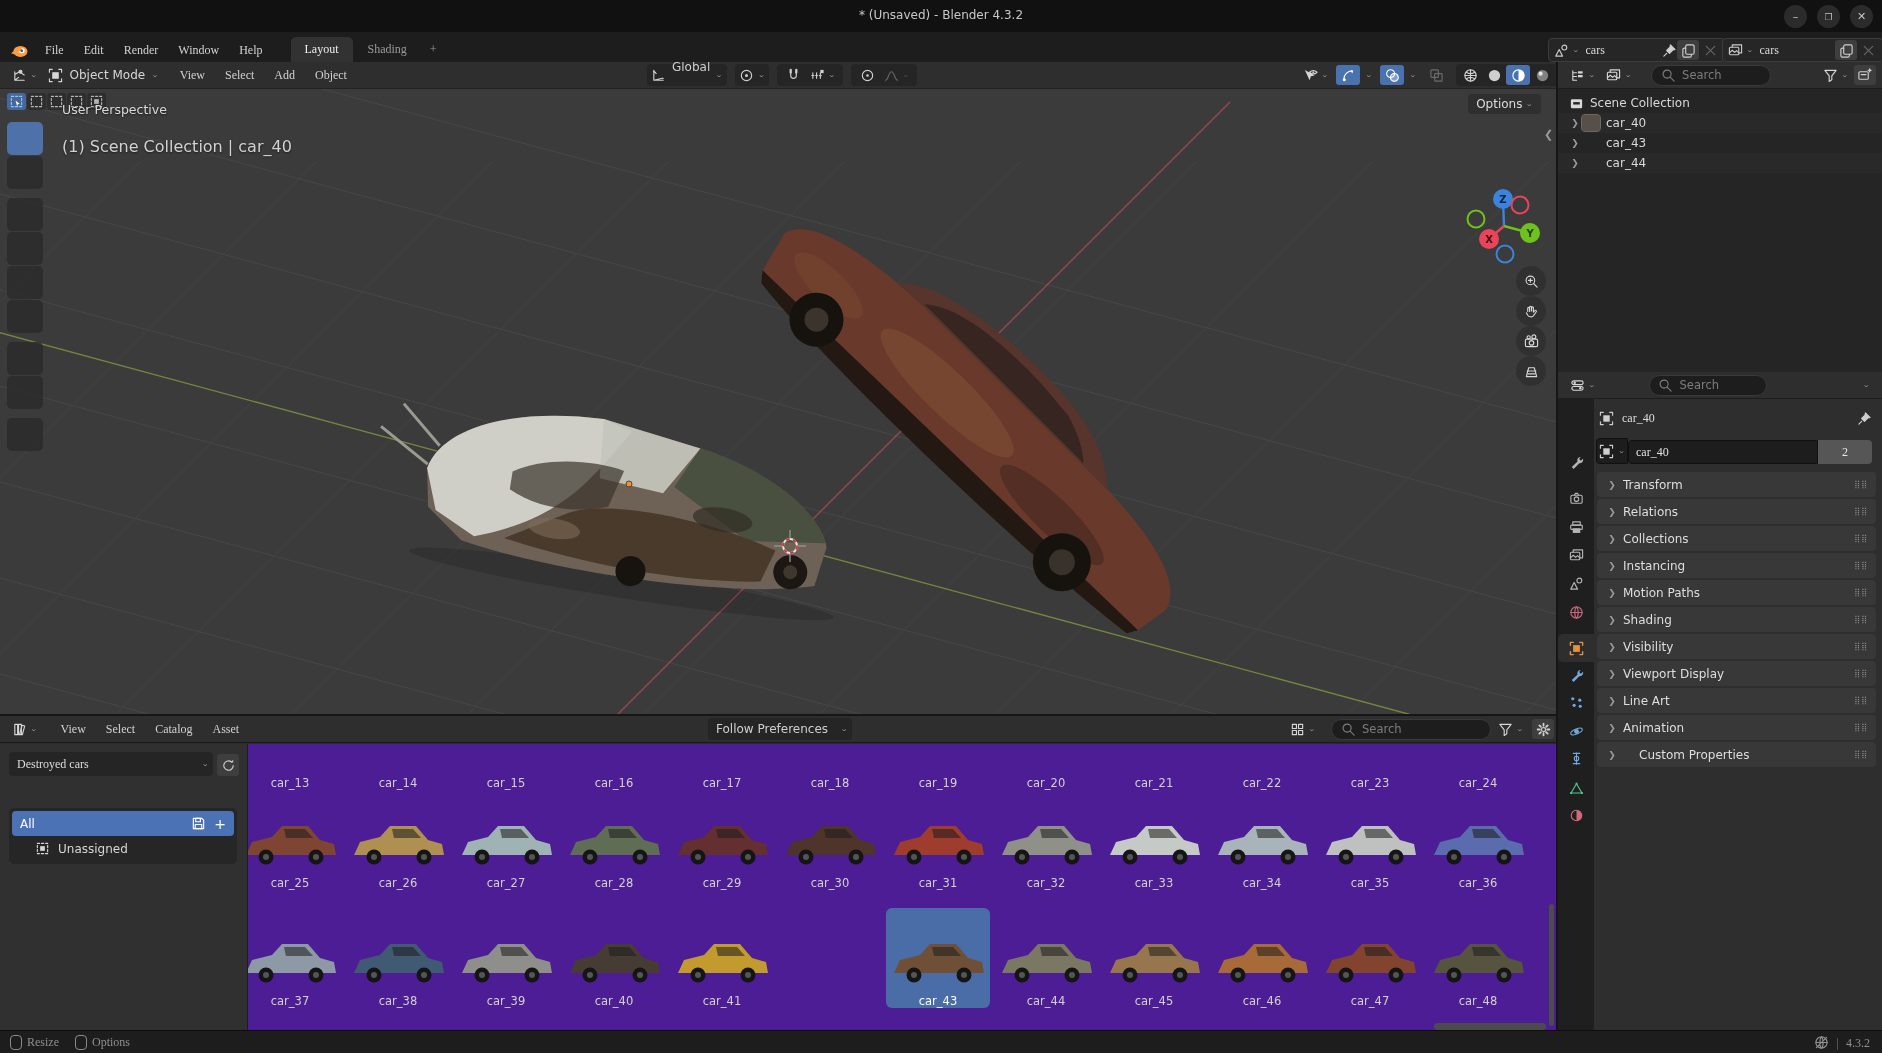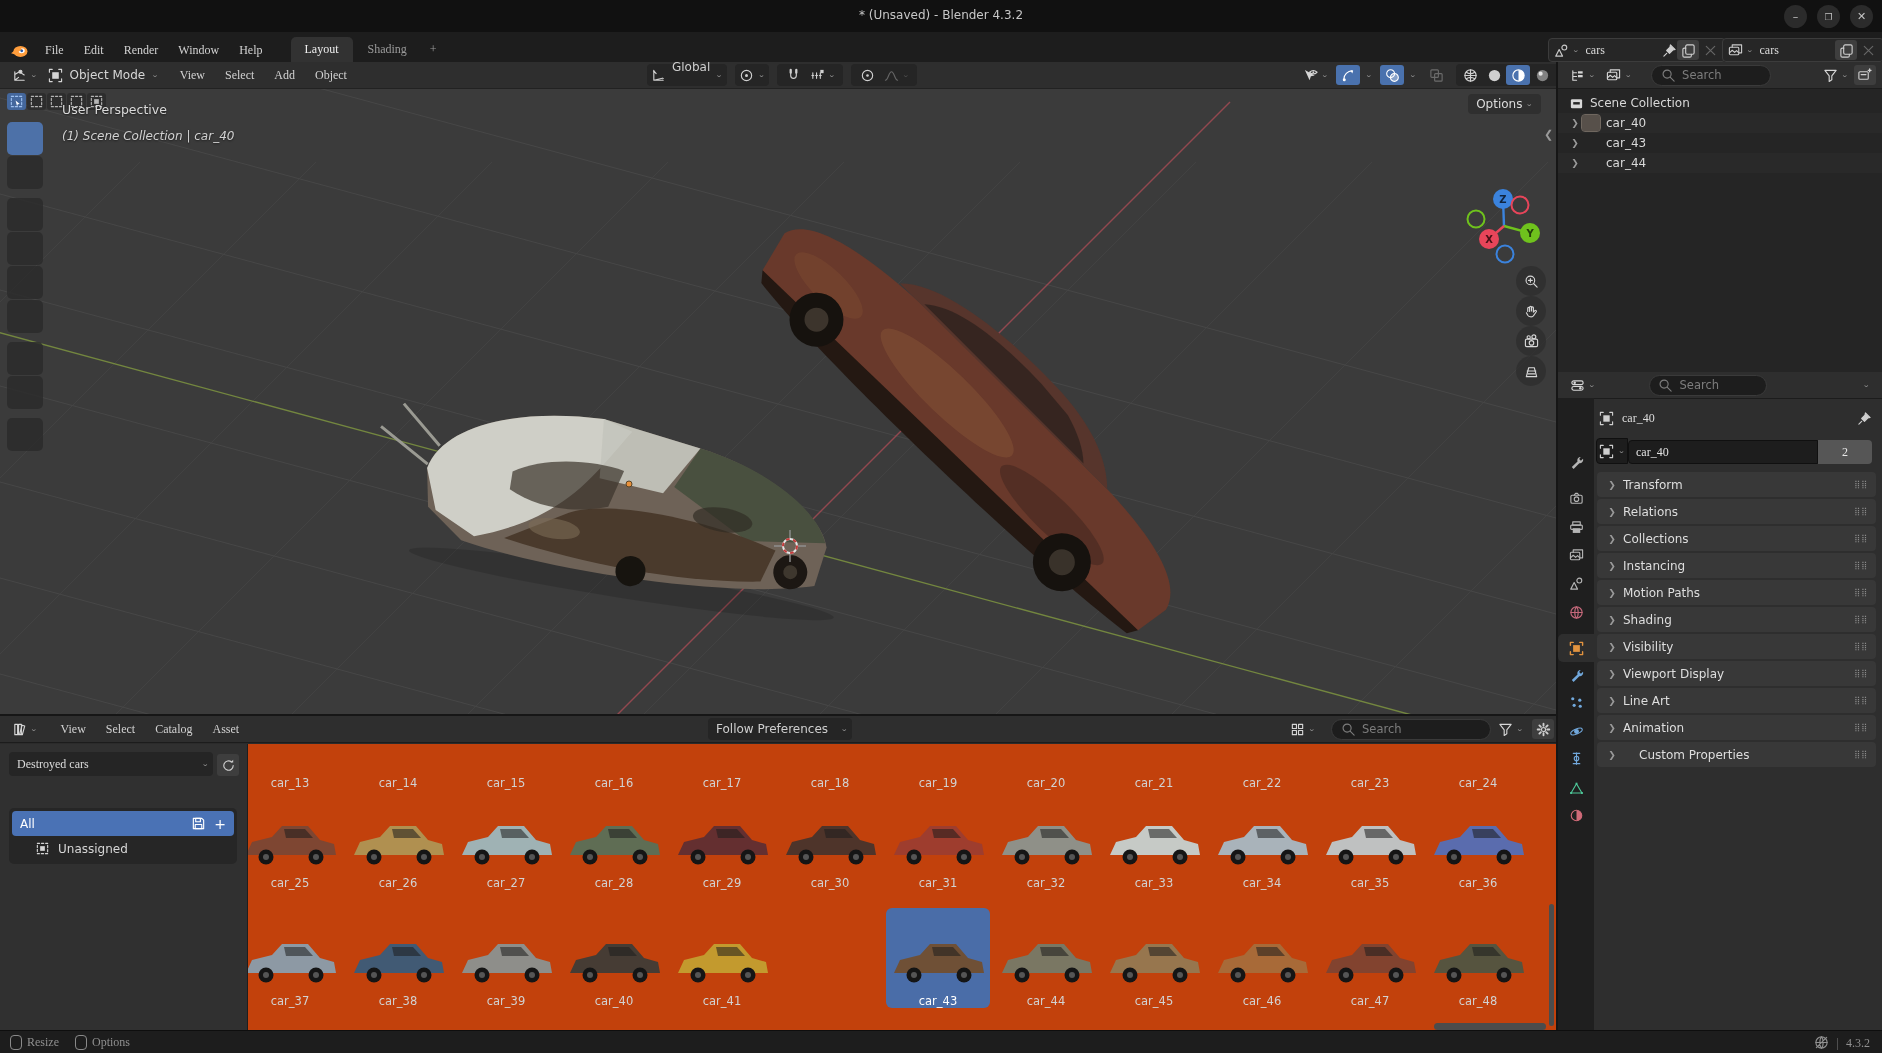--- a/index.html
+++ b/index.html
@@ -35,21 +35,21 @@
   .tglbtn.on{background:#4a72ae;color:#fff;}
   #vp-toolbar{position:absolute;left:7px;top:60px;width:38px;z-index:4;}
   .toolbtn{width:36px;height:33px;margin-bottom:1px;background:#2c2c2cd9;border-radius:5px;display:flex;align-items:center;justify-content:center;color:#c9c9c9;}
   .toolbtn.active{background:#4d71a8;color:#fff;}
   .toolbtn.gap{margin-top:9px;}
   #select-modes{position:absolute;left:7px;top:31px;display:flex;z-index:4;}
   .selmode{width:19px;height:17px;border-radius:3px;margin-right:1px;background:#2c2c2cd9;display:flex;align-items:center;justify-content:center;color:#b5b5b5;}
   .selmode.on{background:#44679c;color:#fff;}
   #vp-text{position:absolute;left:62px;top:40px;z-index:4;color:#dadada;text-shadow:0 1px 2px #0008;}
   #vp-text .l1{font-size:12.5px;}
-  #vp-text .l2{font-size:12px;margin-top:12px;color:#d2d2d2;font-style:italic;}
+  #vp-text .l2{font-size:16px;margin-top:20px;color:#d2d2d2;}
   #options-btn{position:absolute;right:15px;top:32px;background:#2c2c2cc9;border-radius:4px;padding:3px 8px;color:#dcdcdc;z-index:4;display:flex;align-items:center;}
   #gizmo{position:absolute;left:1458px;top:116px;z-index:4;}
   .navball{position:absolute;border-radius:50%;background:#2e2e2ec9;display:flex;align-items:center;justify-content:center;color:#d8d8d8;z-index:4;}
   #collapse-arrow{position:absolute;left:1544px;top:66px;color:#9a9a9a;font-size:11px;z-index:4;}
   
   #outliner{left:1558px;top:62px;width:324px;height:310px;background:#252525;}
   .ed-header{height:26px;background:#2e2e2e;border-bottom:1px solid #1c1c1c;display:flex;align-items:center;}
   .searchbox{background:#1d1d1d;border:1px solid #3a3a3a;border-radius:11px;height:19px;display:flex;align-items:center;color:#7d7d7d;padding:0 8px;}
   .searchbox span{margin-left:6px;font-size:11.5px;}
   .ol-row{height:20px;display:flex;align-items:center;padding-left:10px;position:relative;}
@@ -65,21 +65,21 @@
   .ptab{position:absolute;left:0;width:36px;height:28px;display:flex;align-items:center;justify-content:center;}
   .ptab.active{background:#2e2e2e;border-radius:5px 0 0 5px;}
   .prop-main{position:absolute;left:36px;top:26px;right:0;bottom:0;}
   .panel{position:absolute;left:3px;right:6px;height:25px;background:#383838;border-radius:4px;display:flex;align-items:center;padding:0 8px;color:#dedede;}
   .panel .dots{margin-left:auto;color:#8a8a8a;font-size:8px;letter-spacing:1px;}
   .namefield{background:#1d1d1d;border:1px solid #101010;border-radius:4px 0 0 4px;height:22px;flex:1;display:flex;align-items:center;padding:0 7px;color:#e2e2e2;}
   .countbox{background:#565656;border-radius:0 4px 4px 0;height:24px;width:54px;display:flex;align-items:center;justify-content:center;color:#e8e8e8;}
   
   #assets{left:0;top:714px;width:1556px;height:316px;background:#2b2b2b;border-right:2px solid #161616;border-top:2px solid #161616;}
   #asset-side{position:absolute;left:0;top:28px;width:247px;bottom:0;background:#303030;border-right:1px solid #1e1e1e;}
-  #asset-grid{position:absolute;left:248px;top:28px;right:0;bottom:0;background:#c2410c;overflow:hidden;}
+  #asset-grid{position:absolute;left:248px;top:28px;right:0;bottom:0;background:#4c1d95;overflow:hidden;}
   .acell{position:absolute;width:104px;border-radius:6px;text-align:center;}
   .acell .nm{font-size:11.5px;color:#d2d2d2;}
   .acell.selected{background:#4a6da8;}
   .acell.selected .nm{color:#fff;}
   .thumb{position:relative;width:104px;height:86px;display:flex;align-items:flex-end;justify-content:center;}
   .thumb svg.car{width:96px;height:62px;margin-bottom:4px;}
   .chk{position:absolute;left:5px;}
   .catalog-box{position:absolute;left:9px;top:64px;width:228px;background:#262626;border-radius:5px;padding:3px 0;}
   .cat-row{height:25px;display:flex;align-items:center;padding:0 8px;margin:0 3px;border-radius:4px;color:#d6d6d6;}
   .cat-row.sel{background:#4a72b5;color:#fff;}

